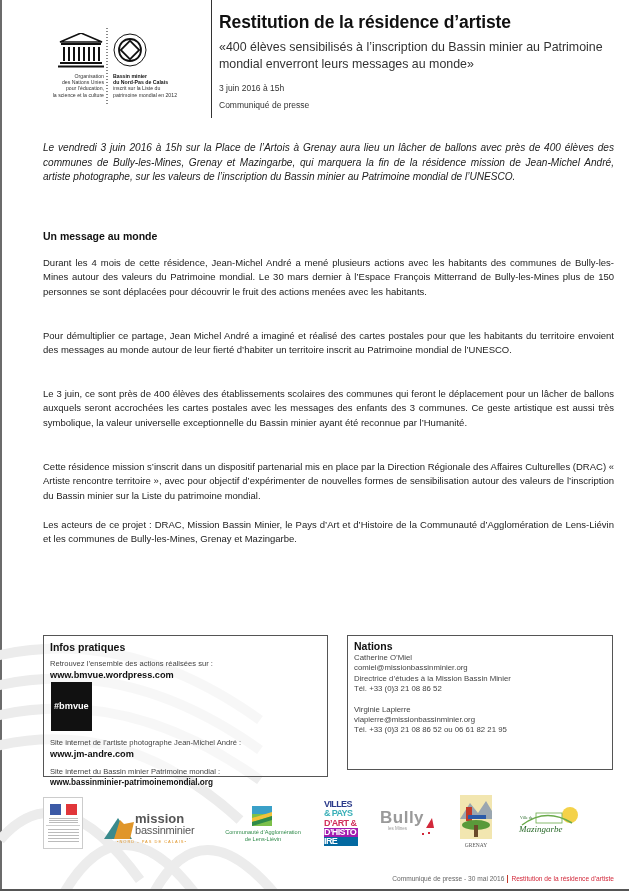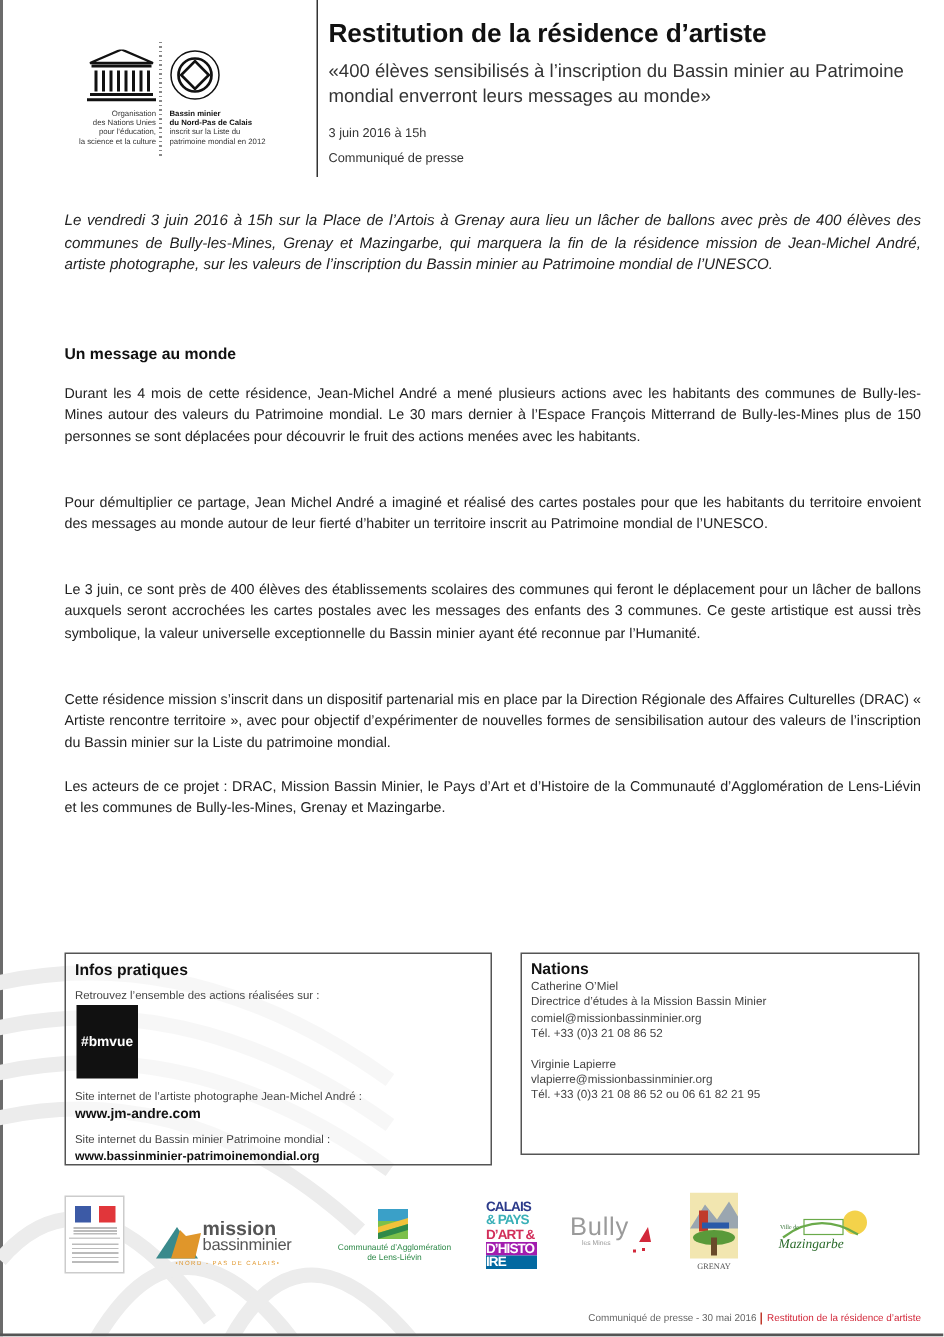--- a/index.html
+++ b/index.html
@@ -57,21 +57,21 @@
   .mission .sub { position: absolute; left: 13px; top: 27px; font-size: 4px; color: #e0962a; letter-spacing: 1px; }
 
   .cal { left: 218px; top: 806px; width: 90px; height: 40px; }
   .cal .emb { position: absolute; left: 34px; top: 0; width: 20px; height: 20px; }
   .cal .t { position: absolute; left: 0; top: 23px; width: 90px; text-align: center; font-size: 5.6px; line-height: 7px; color: #2f8a4a; }
 
   .villes { left: 324px; top: 800px; width: 34px; height: 46px; font-size: 9px; font-weight: bold; line-height: 9.3px; letter-spacing: -0.6px; }
   .villes span { display: block; }
 
   .bully { left: 380px; top: 808px; width: 60px; height: 30px; }
-  .bully .b { position: absolute; left: 0; top: 0; font-size: 17px; font-weight: normal; color: #9a9a9a; letter-spacing: 0.5px; }
+  .bully .b { position: absolute; left: 0; top: 0; font-size: 17px; font-weight: bold; color: #9a9a9a; letter-spacing: 0.5px; }
   .bully .s { position: absolute; left: 8px; top: 18px; font-size: 4.5px; color: #999; }
 
   .grenay { left: 460px; top: 795px; width: 32px; height: 55px; }
   .grenay .t { position: absolute; left: 0; top: 47px; width: 32px; text-align: center; font-family: "Liberation Serif", serif; font-size: 5.5px; color: #555; }
 
   .mazingarbe { left: 516px; top: 805px; width: 62px; height: 35px; }
 
   .footer { position: absolute; right: 15px; top: 875px; font-size: 6.6px; color: #666; }
   .footer .bar { display: inline-block; width: 1px; height: 8px; background: #c0392b; vertical-align: middle; margin: 0 3px; }
   .footer .red { color: #d2283a; }
@@ -140,34 +140,35 @@
 <h2 class="section-heading">Un message au monde</h2>
 <p class="para" style="top:256px">Durant les 4 mois de cette résidence, Jean-Michel André a mené plusieurs actions avec les habitants des communes de Bully-les-Mines autour des valeurs du Patrimoine mondial. Le 30 mars dernier à l’Espace François Mitterrand de Bully-les-Mines plus de 150 personnes se sont déplacées pour découvrir le fruit des actions menées avec les habitants.</p>
 <p class="para" style="top:329px">Pour démultiplier ce partage, Jean Michel André a imaginé et réalisé des cartes postales pour que les habitants du territoire envoient des messages au monde autour de leur fierté d’habiter un territoire inscrit au Patrimoine mondial de l’UNESCO.</p>
 <p class="para" style="top:387px">Le 3 juin, ce sont près de 400 élèves des établissements scolaires des communes qui feront le déplacement pour un lâcher de ballons auxquels seront accrochées les cartes postales avec les messages des enfants des 3 communes. Ce geste artistique est aussi très symbolique, la valeur universelle exceptionnelle du Bassin minier ayant été reconnue par l’Humanité.</p>
 <p class="para" style="top:460px">Cette résidence mission s’inscrit dans un dispositif partenarial mis en place par la Direction Régionale des Affaires Culturelles (DRAC) « Artiste rencontre territoire », avec pour objectif d’expérimenter de nouvelles formes de sensibilisation autour des valeurs de l’inscription du Bassin minier sur la Liste du patrimoine mondial.</p>
 <p class="para" style="top:518px">Les acteurs de ce projet : DRAC, Mission Bassin Minier, le Pays d’Art et d’Histoire de la Communauté d’Agglomération de Lens-Liévin et les communes de Bully-les-Mines, Grenay et Mazingarbe.</p>
 
 <div class="info-box">
   <h3>Infos pratiques</h3>
   <div class="info-label">Retrouvez l’ensemble des actions réalisées sur :</div>
+  <a class="info-link">www.bmvue.wordpress.com</a>
   <span class="hashtag">#bmvue</span>
   <div class="gap"></div>
   <div class="info-label">Site internet de l’artiste photographe Jean-Michel André :</div>
   <a class="info-link">www.jm-andre.com</a>
   <div class="gap"></div>
   <div class="info-label">Site internet du Bassin minier Patrimoine mondial :</div>
   <a class="info-link small">www.bassinminier-patrimoinemondial.org</a>
 </div>
 
 <div class="contact-box">
   <h3>Nations</h3>
   <div class="contact-line">Catherine O’Miel</div>
+  <div class="contact-line">comiel@missionbassinminier.org</div>
   <div class="contact-line">Directrice d’études à la Mission Bassin Minier</div>
-  <div class="contact-line">comiel@missionbassinminier.org</div>
   <div class="contact-line">Tél. +33 (0)3 21 08 86 52</div>
   <div style="height:10px"></div>
   <div class="contact-line">Virginie Lapierre</div>
   <div class="contact-line">vlapierre@missionbassinminier.org</div>
   <div class="contact-line">Tél. +33 (0)3 21 08 86 52 ou 06 61 82 21 95</div>
 </div>
 
 <div class="partner prefet">
   <div class="flag"></div>
   <div class="l1"></div>
@@ -192,21 +193,21 @@
     <polygon points="0,12 20,6 20,10 0,16" fill="#f2c23a"></polygon>
     <polygon points="0,16 20,10 20,14 0,20" fill="#2f8a4a"></polygon>
   </svg>
   <div class="t">
     <div>Communauté d’Agglomération</div>
     <div>de Lens-Liévin</div>
   </div>
 </div>
 
 <div class="partner villes">
-  <span style="color:#2b3a8a">CALAIS</span>
+  <span style="color:#2b3a8a">VILLES</span>
   <span style="color:#3ab0b8">&amp; PAYS</span>
   <span style="color:#d22e5a">D’ART &amp;</span>
   <span style="color:#fff;background:#a21caf">D’HISTO</span>
   <span style="color:#fff;background:#0369a1">IRE</span>
 </div>
 
 <div class="partner bully">
   <span class="b">Bully</span>
   <span class="s">les Mines</span>
   <svg style="position:absolute;left:42px;top:8px" width="16" height="20" viewBox="0 0 16 20">

